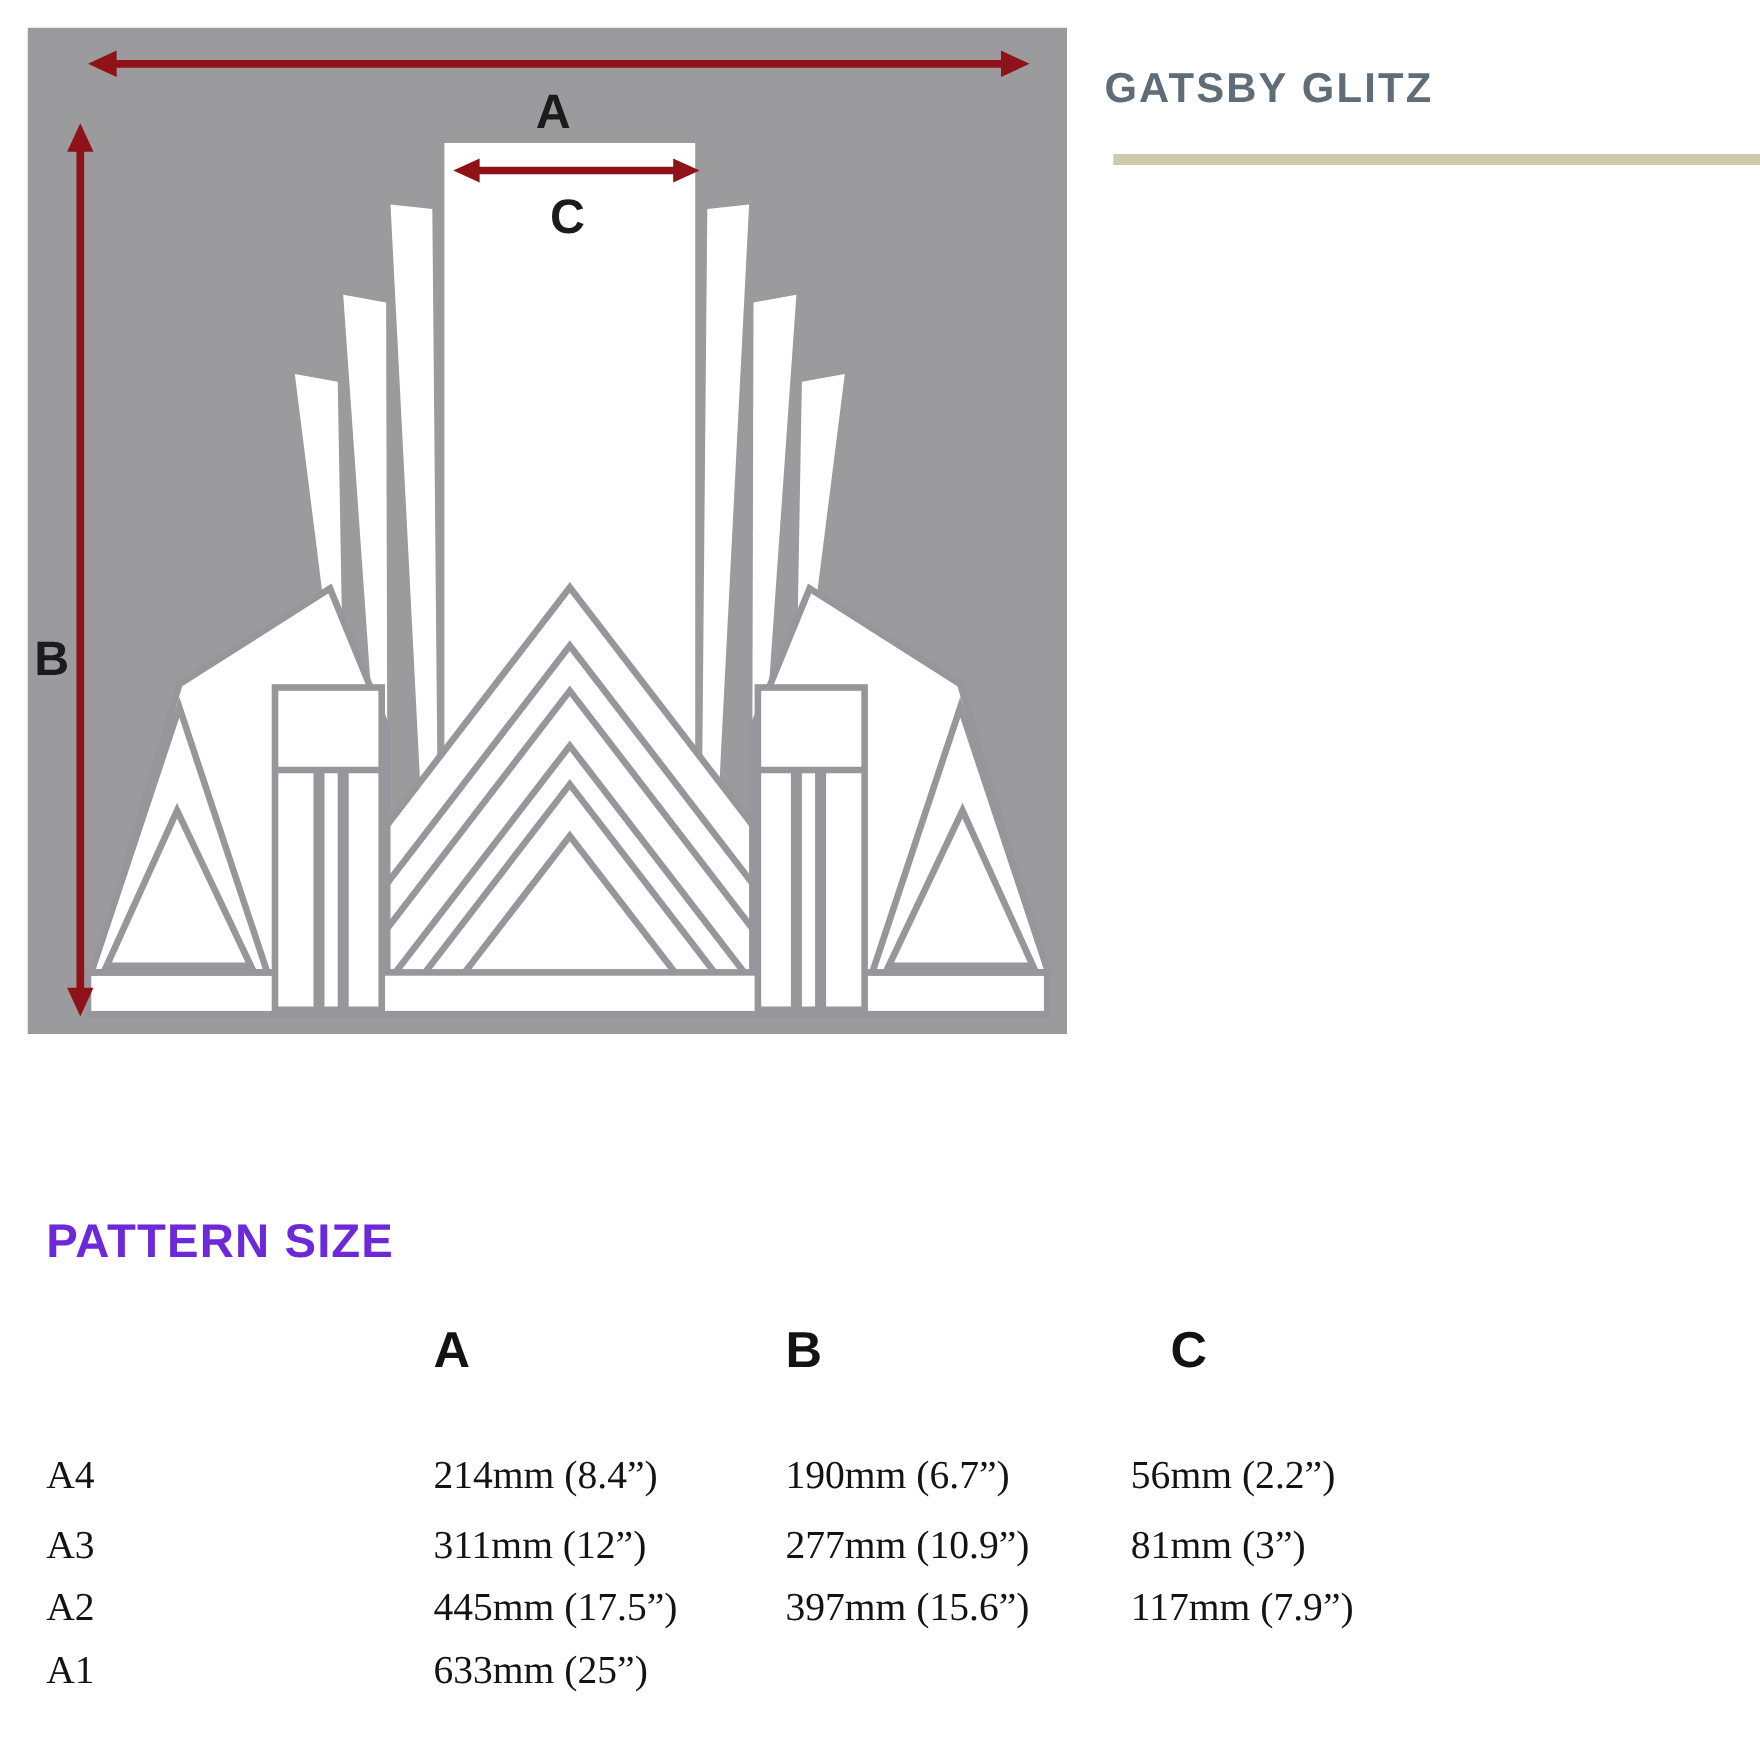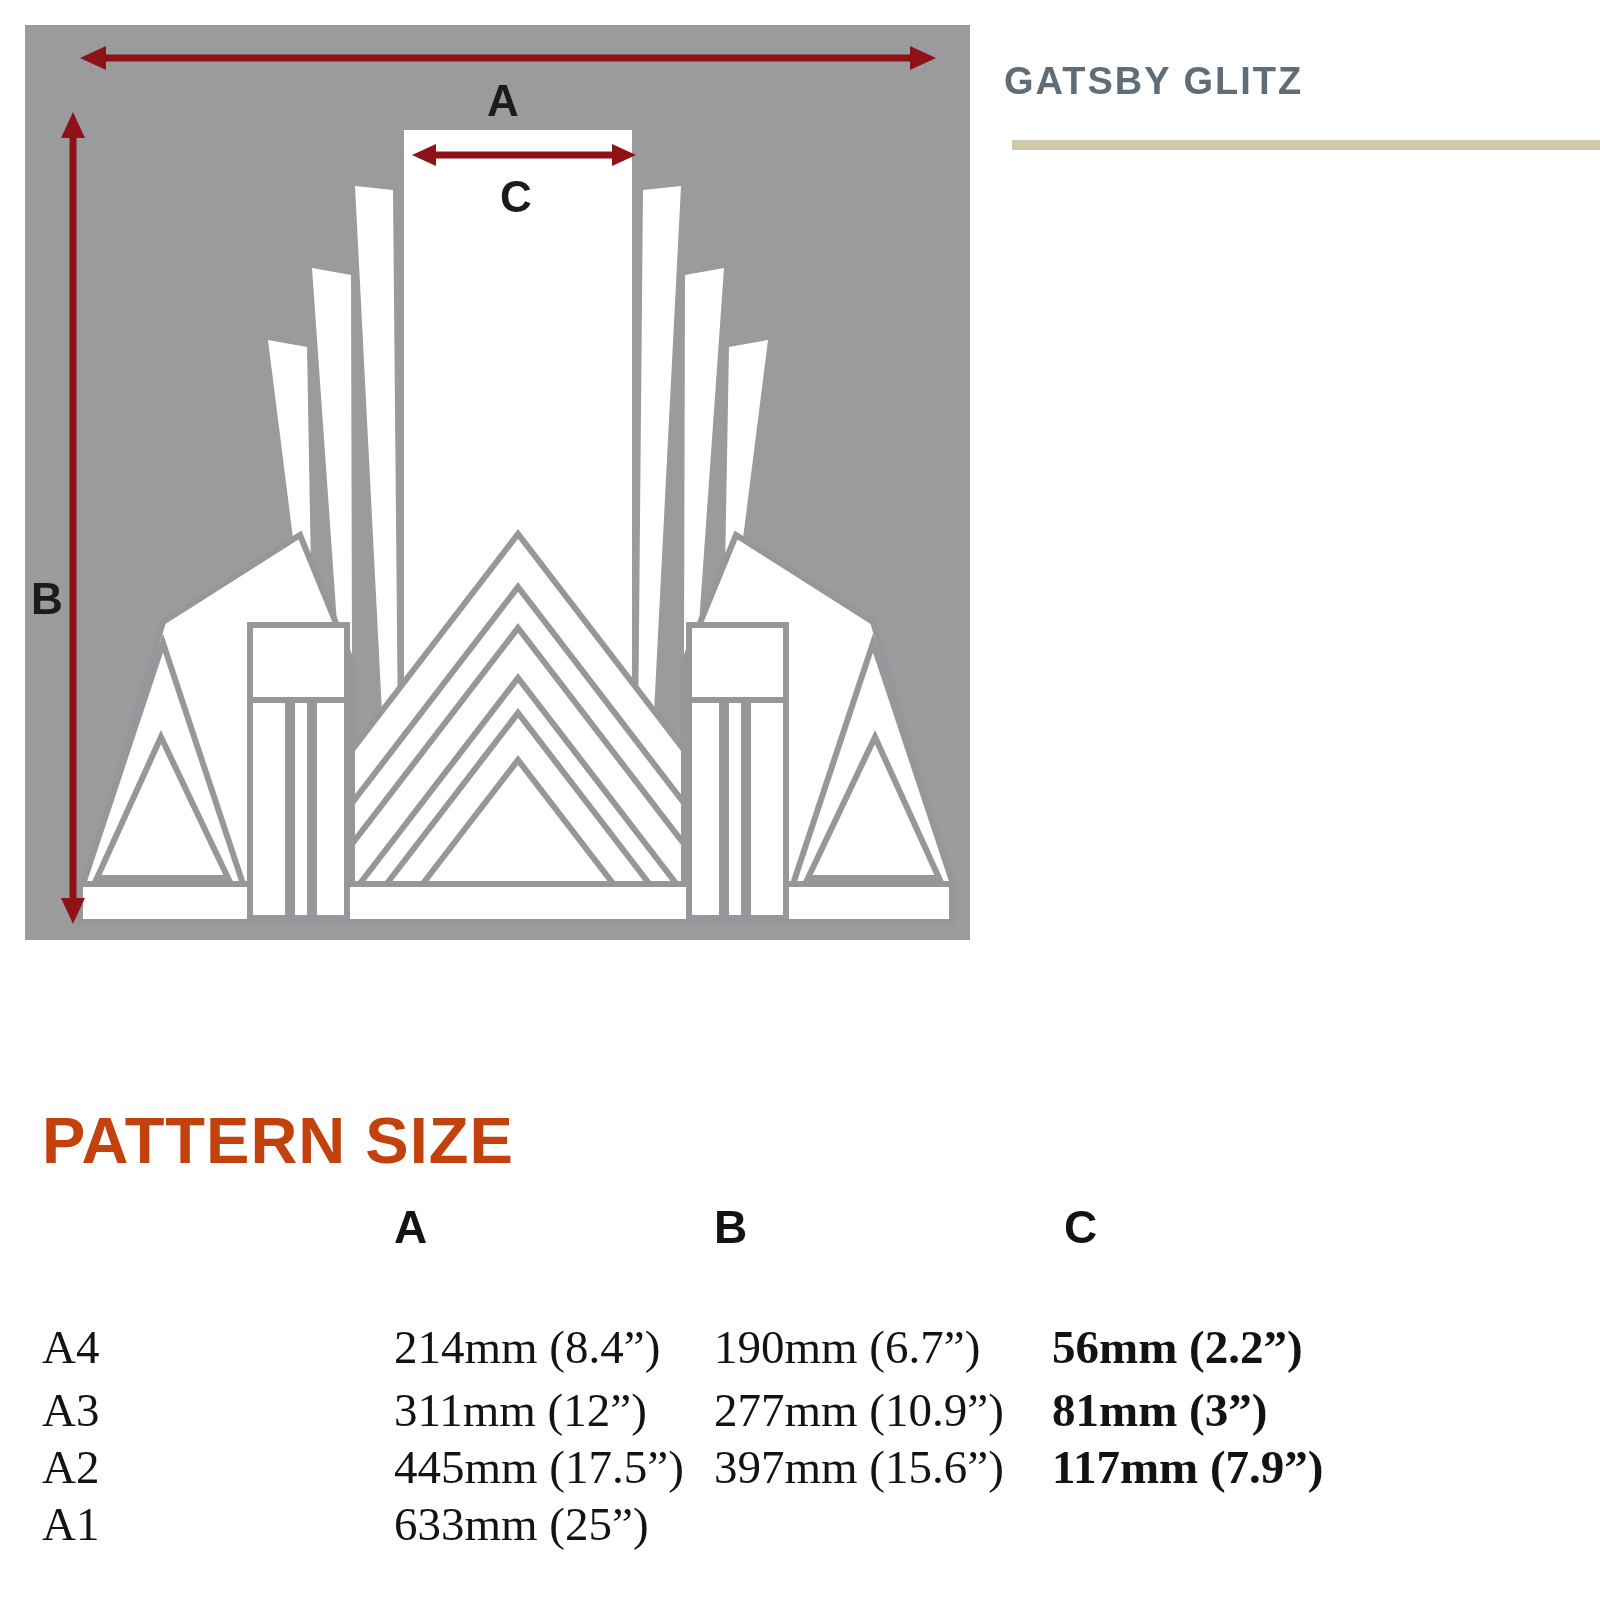--- a/index.html
+++ b/index.html
@@ -15,39 +15,39 @@
     left:1004px;top:62px;width:590px;
     font-size:38px;font-weight:bold;letter-spacing:2px;
     color:#5e6d77;line-height:1;white-space:nowrap;
   }
   #title-underline{
     left:1012px;top:140px;width:588px;height:10px;background:#cfcbaa;
   }
 
   
   #pattern-size-heading{
-    left:42px;top:1108px;font-size:65px;font-weight:bold;
-    letter-spacing:1px;color:#c2410c;line-height:1;white-space:nowrap;
+    left:42px;top:1108px;font-size:43px;font-weight:bold;
+    letter-spacing:1px;color:#6d28d9;line-height:1;white-space:nowrap;
   }
 
   
   .thead-cell{
     position:absolute;top:1204px;font-size:46px;font-weight:bold;
     color:#131313;line-height:1;
   }
   .trow{position:absolute;left:0;top:0;width:1600px;height:60px;}
   .trow span{
     position:absolute;top:0;
-    font-family:"Liberation Serif",serif;font-size:47px;color:#131313;
+    font-family:"Liberation Serif",serif;font-size:36px;color:#131313;
     line-height:1.1;white-space:nowrap;
   }
   .col-label{left:42px;}
   .col-a{left:394px;}
   .col-b{left:714px;}
-  .col-c{left:1052px;font-weight:bold;}
+  .col-c{left:1028px;}
   .hcol-a{left:394px;}
   .hcol-b{left:714px;}
   .hcol-c{left:1064px;}
 
   
   text.dim-label{font-family:"Liberation Sans",sans-serif;font-weight:bold;font-size:44px;fill:#1b1b1b;}
 </style>
 </head>
 <body>
 

